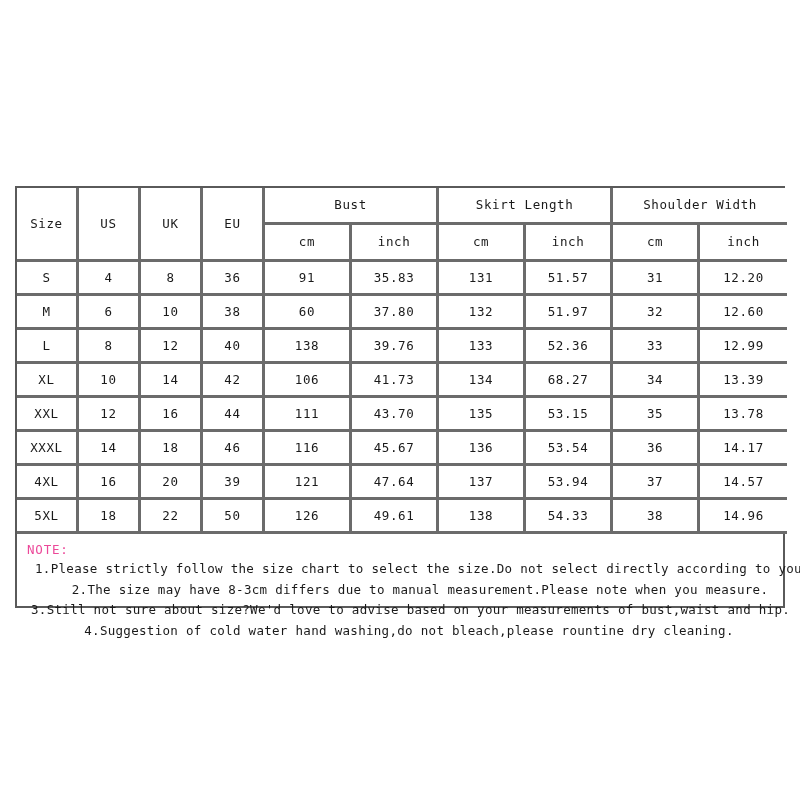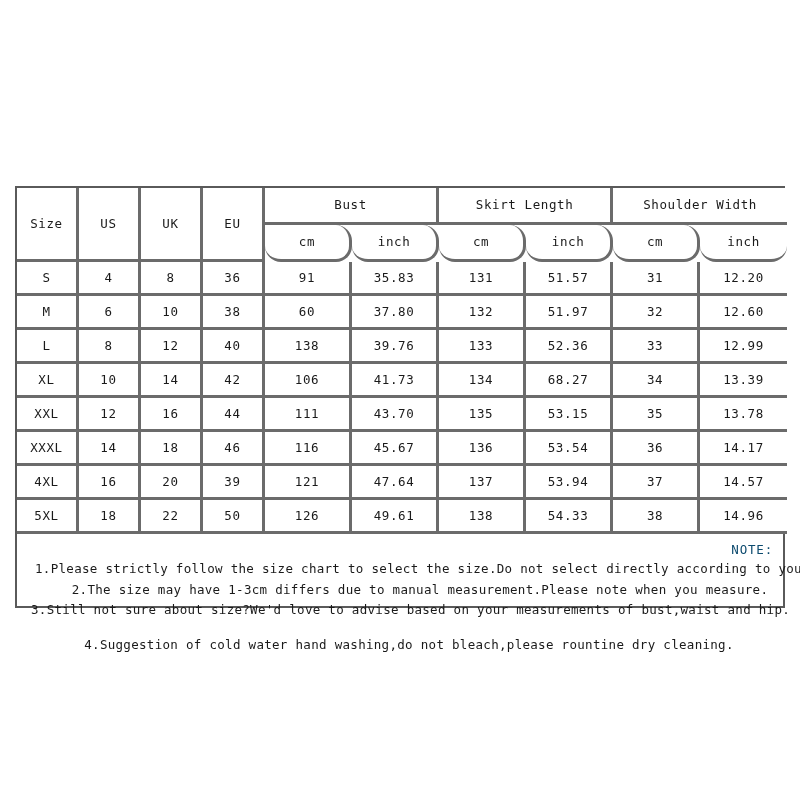--- a/index.html
+++ b/index.html
@@ -49,55 +49,55 @@
     background: #ffffff;
     line-height: 1.1;
   }
   table.size-table td.last-col,
   table.size-table th.last-col {
     border-right: none;
   }
 
   
   th.group-head { height: 34px; font-size: 13px; }
-  th.unit-head  { height: 34px; font-size: 12px; border-radius: 16px; }
+  th.unit-head  { height: 34px; font-size: 12px; }
   th.stub-head  { height: 68px; font-size: 13px; }
   tbody td      { height: 31px; }
 
   
   col.c-size { width: 62px; }
   col.c-us   { width: 62px; }
   col.c-uk   { width: 62px; }
   col.c-eu   { width: 62px; }
   col.c-m    { width: 87px; }
 
   
   .note-block {
     padding: 8px 10px 10px 10px;
     box-sizing: border-box;
   }
   .note-title {
-    color: #0c4a6e;
+    color: #ec4899;
     font-size: 12.5px;
-    text-align: right;
+    text-align: left;
     letter-spacing: 0.8px;
     line-height: 1.35;
   }
   .note-line {
     font-size: 12.5px;
     letter-spacing: 0.3px;
     text-align: center;
     color: #1a1a1a;
     line-height: 1.65;
     white-space: nowrap;
   }
   .note-line.l1 { text-align: left; padding-left: 8px; }
   .note-line.l2 { text-align: center; padding-left: 40px; }
   .note-line.l3 { text-align: left; padding-left: 4px; }
-  .note-line.l4 { text-align: center; padding-left: 18px; margin-top: 14px; }
+  .note-line.l4 { text-align: center; padding-left: 18px; }
 </style>
 </head>
 <body>
 
 <div id="chart-wrap">
 
   <table class="size-table">
     <colgroup>
       <col class="c-size">
         <col class="c-us">
@@ -225,18 +225,18 @@
           <td>54.33</td>
           <td>38</td>
           <td class="last-col">14.96</td>
         </tr>
       </tbody>
   </table>
 
   <div class="note-block">
     <div class="note-title">NOTE:</div>
     <div class="note-line l1">1.Please strictly follow the size chart to select the size.Do not select directly according to your habits.</div>
-    <div class="note-line l2">2.The size may have 1-3cm differs due to manual measurement.Please note when you measure.</div>
+    <div class="note-line l2">2.The size may have 8-3cm differs due to manual measurement.Please note when you measure.</div>
     <div class="note-line l3">3.Still not sure about size?We'd love to advise based on your measurements of bust,waist and hip.</div>
     <div class="note-line l4">4.Suggestion of cold water hand washing,do not bleach,please rountine dry cleaning.</div>
   </div>
 
 </div>
 
 </body></html>

